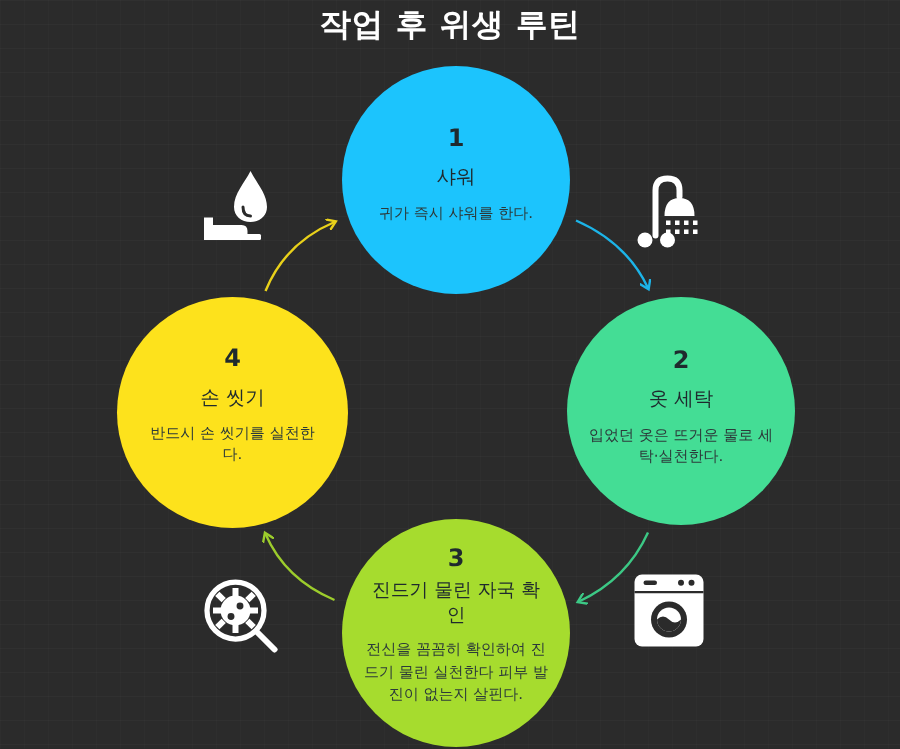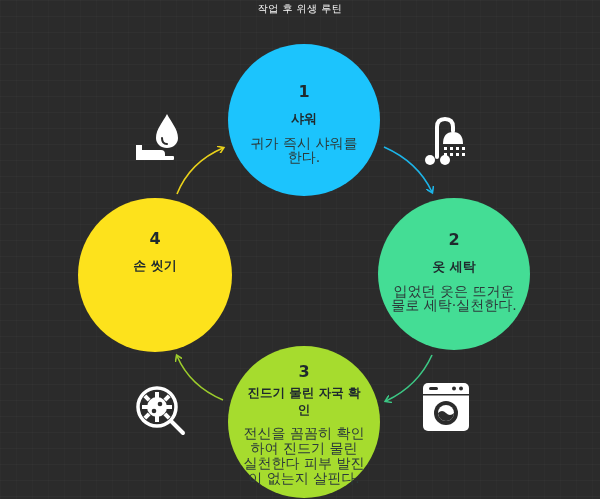--- a/index.html
+++ b/index.html
@@ -7,30 +7,30 @@
     width:600px; height:499px; overflow:hidden; position:relative;
     background-color:#2b2b2b;
     background-image:
       linear-gradient(rgba(255,255,255,0.025) 1px, transparent 1px),
       linear-gradient(90deg, rgba(255,255,255,0.015) 1px, transparent 1px);
     background-size:16px 16px;
     font-family:"DejaVu Sans","Liberation Sans",sans-serif;
   }
   .title {
     position:absolute; left:0; top:2px; width:600px; text-align:center;
-    color:#ffffff; font-weight:normal; font-size:10px; letter-spacing:0.5px;
+    color:#ffffff; font-weight:bold; font-size:21px; letter-spacing:0.5px;
   }
   .circle {
     position:absolute; border-radius:50%;
     display:flex; flex-direction:column; align-items:center;
     color:#1f2a2e; text-align:center; box-sizing:border-box;
   }
   .circle .num { font-weight:bold; font-size:16px; line-height:20px; }
-  .circle .head { font-weight:bold; font-size:13px; line-height:18px; margin-top:8px; }
-  .circle .desc { font-size:14px; line-height:14px; margin-top:8px; color:#2c3a3a; }
+  .circle .head { font-weight:normal; font-size:13px; line-height:18px; margin-top:8px; }
+  .circle .desc { font-size:10px; line-height:14px; margin-top:8px; color:#2c3a3a; }
   #c1 { left:228px; top:44px; width:152px; height:152px; background:#1cc4fd; padding:38px 14px 0; }
   #c2 { left:378px; top:198px; width:152px; height:152px; background:#44dd95; padding:32px 12px 0; }
   #c3 { left:228px; top:346px; width:152px; height:152px; background:#a6dc2e; padding:16px 14px 0; }
   #c3 .head { margin-top:2px; line-height:17px; font-size:12.5px; }
   #c3 .desc { margin-top:8px; line-height:15px; }
   #c4 { left:78px; top:198px; width:154px; height:154px; background:#fde21c; padding:31px 18px 0; }
   #c4 .desc { padding:0 2px; }
   .icon { position:absolute; }
   svg.arrows { position:absolute; left:0; top:0; width:600px; height:499px; pointer-events:none; }
 </style>
@@ -74,20 +74,21 @@
 
 <div class="circle" id="c3">
   <div class="num">3</div>
   <div class="head">진드기 물린 자국 확인</div>
   <div class="desc">전신을 꼼꼼히 확인하여 진드기 물린 실천한다 피부 발진이 없는지 살핀다.</div>
 </div>
 
 <div class="circle" id="c4">
   <div class="num">4</div>
   <div class="head">손 씻기</div>
+  <div class="desc">반드시 손 씻기를 실천한다.</div>
 </div>
 
 <svg class="icon" style="left:133px;top:112px" width="52" height="52" viewBox="0 0 52 52">
   <path d="M34,2 C30,10 23,17 23,26 C23,32 28,36 34,36 C40,36 45,32 45,26 C45,17 38,10 34,2 Z" fill="#ffffff"></path>
   <path d="M29,26 C29,30 31,32 34,32" fill="none" stroke="#2b2b2b" stroke-width="2" stroke-linecap="round"></path>
   <path d="M3,33 L9,33 L9,38 L28,38 Q32,38 32,42 L32,48 L3,48 Z" fill="#ffffff"></path>
   <rect x="11" y="44" width="30" height="4" rx="1" fill="#ffffff"></rect>
 </svg>
 
 <svg class="icon" style="left:420px;top:113px" width="54" height="54" viewBox="0 0 54 54">

